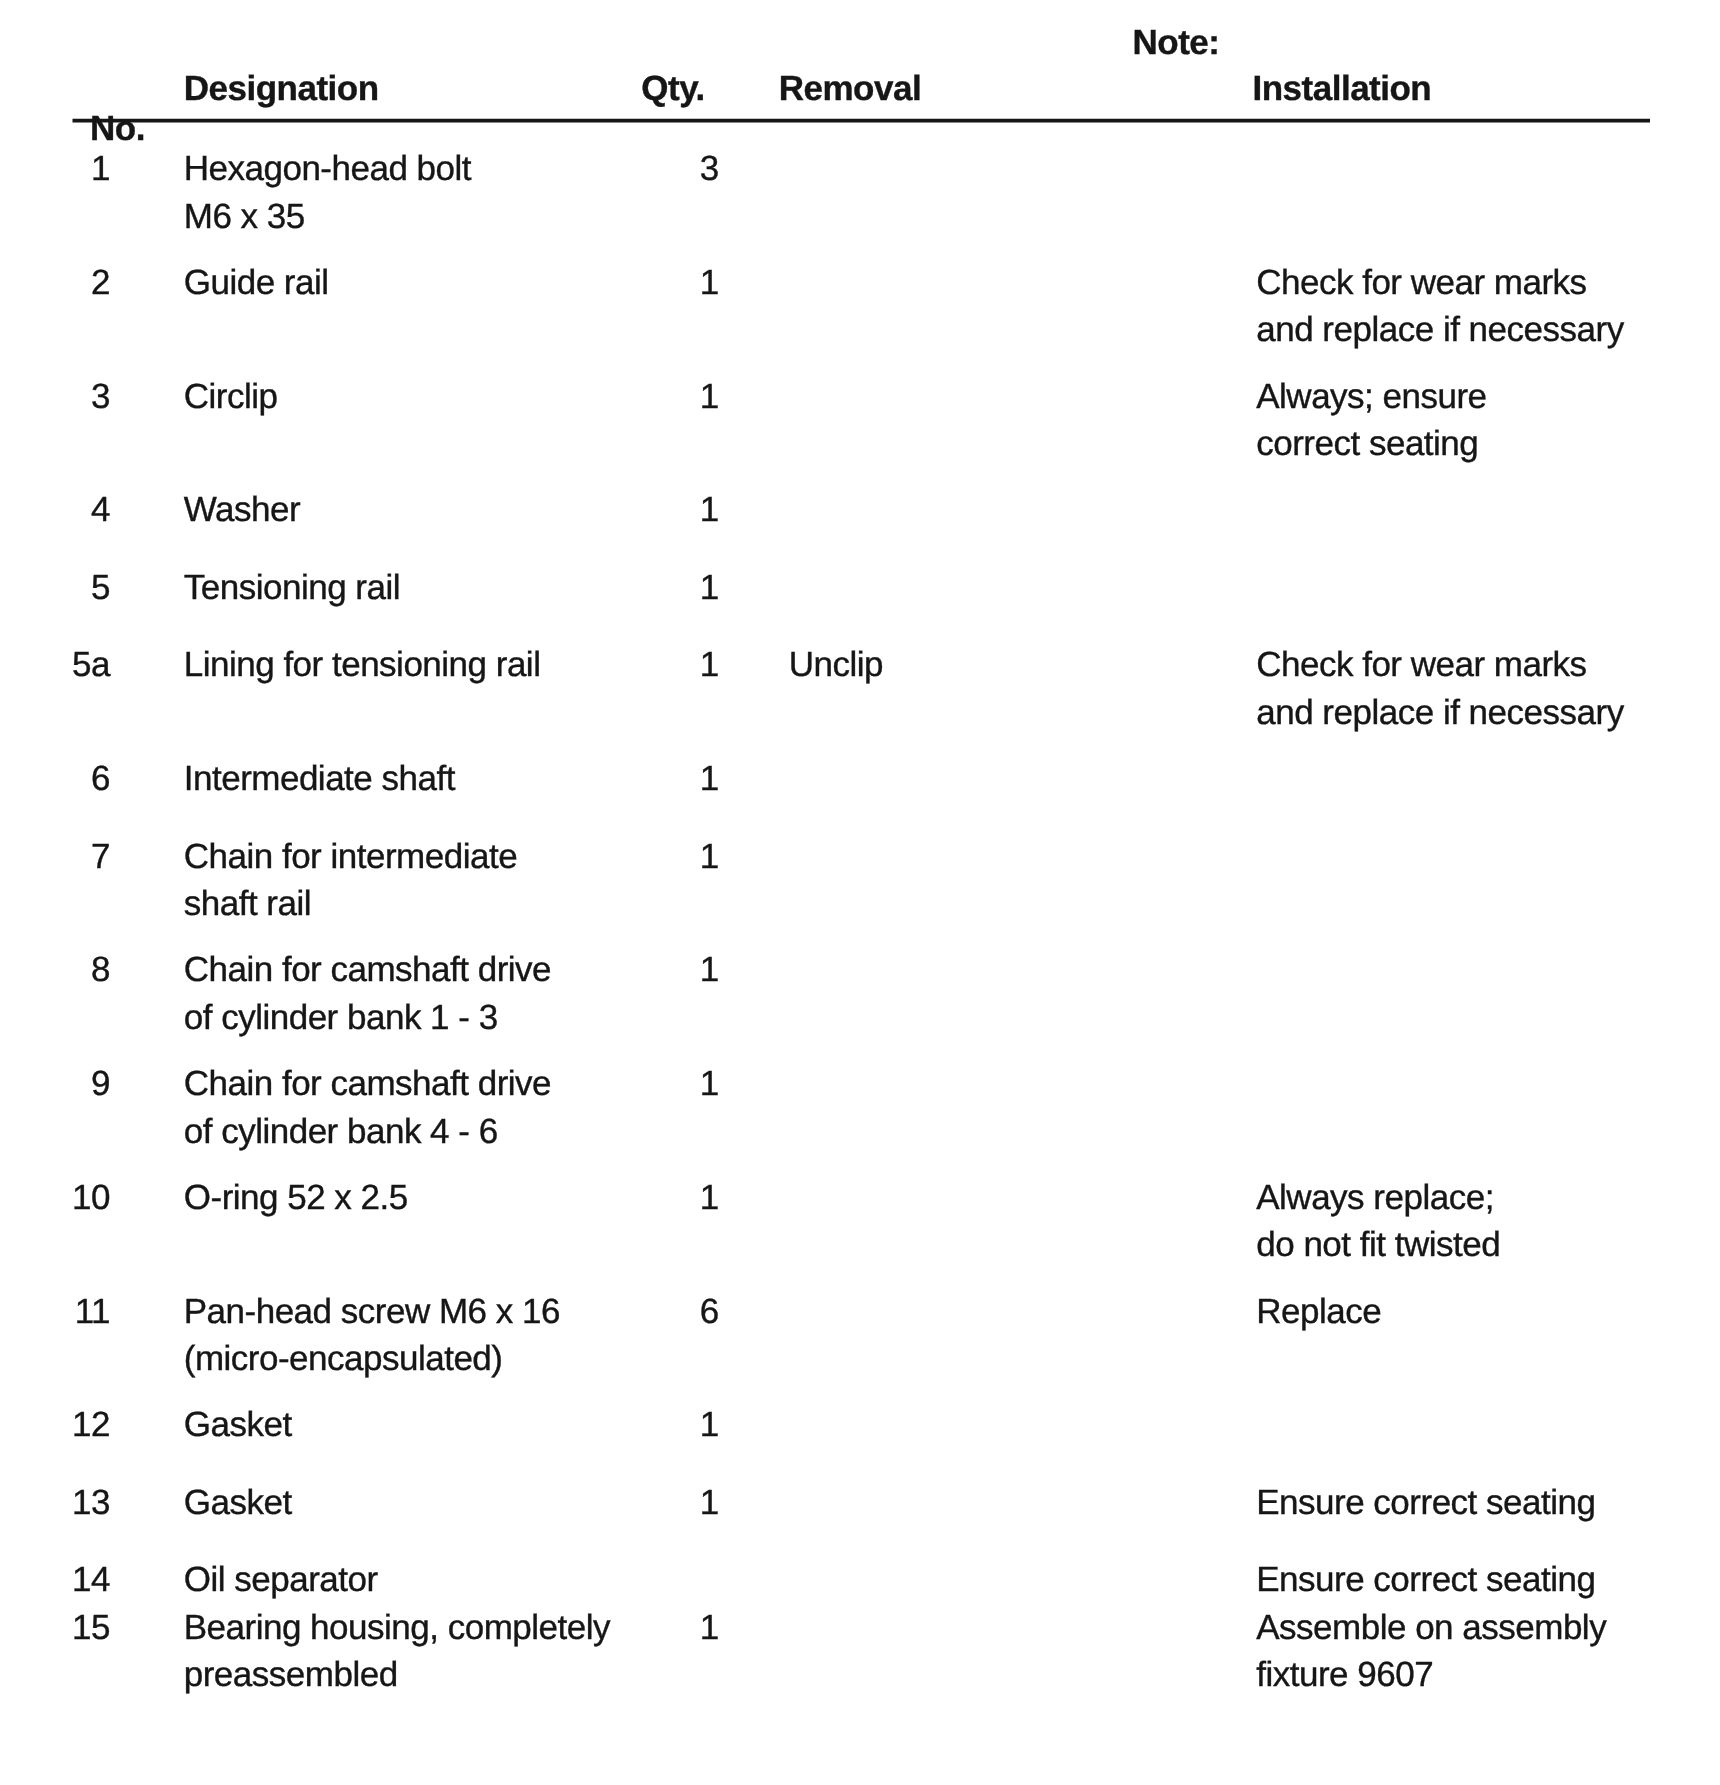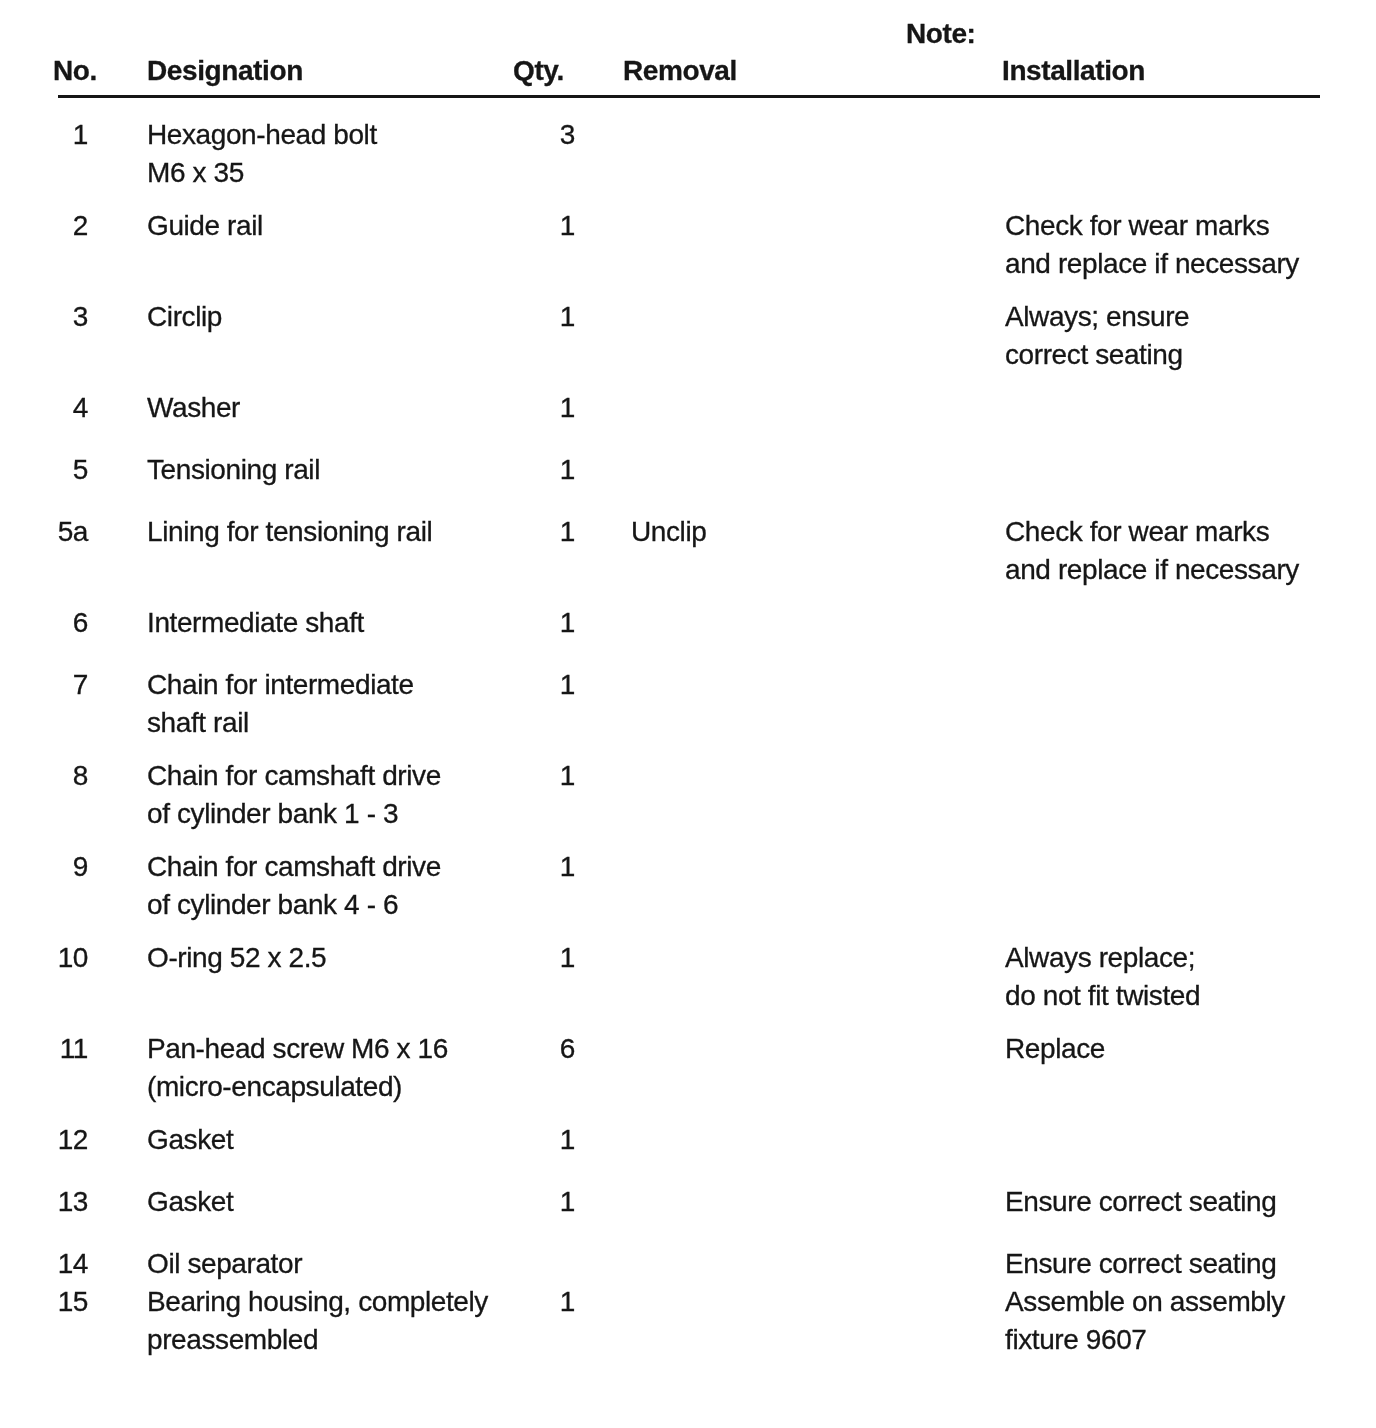--- a/index.html
+++ b/index.html
@@ -25,21 +25,21 @@
     position: relative;
     height: 98px;
   }
   .hdr {
     position: absolute;
     top: 52px;
     font-weight: bold;
     line-height: 38px;
     white-space: nowrap;
   }
-  .hdr-no            { left: 33px;  }
+  .hdr-no            { left: 52px; margin-top: 32px;  }
   .hdr-designation   { left: 127px; }
   .hdr-qty           { left: 493px; }
   .hdr-removal       { left: 590px; margin-left: 13px; }
   .hdr-installation  { left: 982px; text-align: center; }
   .note-label {
     position: absolute;
     top: 15px;
     left: 886px;
     font-weight: bold;
     line-height: 38px;

